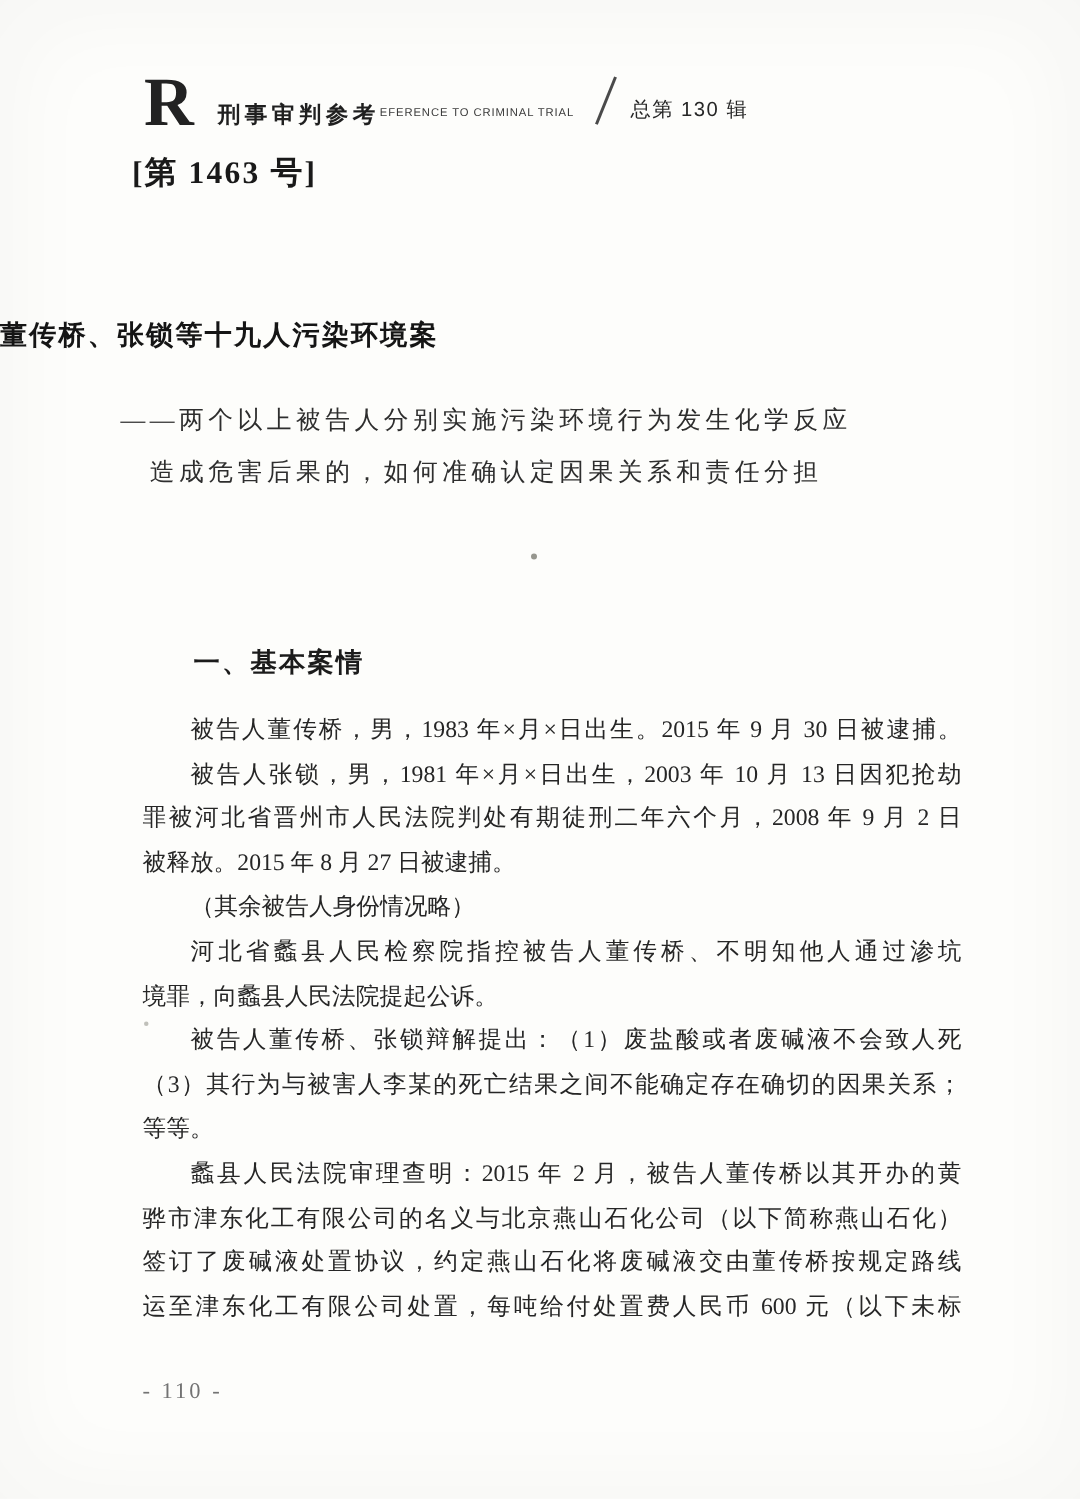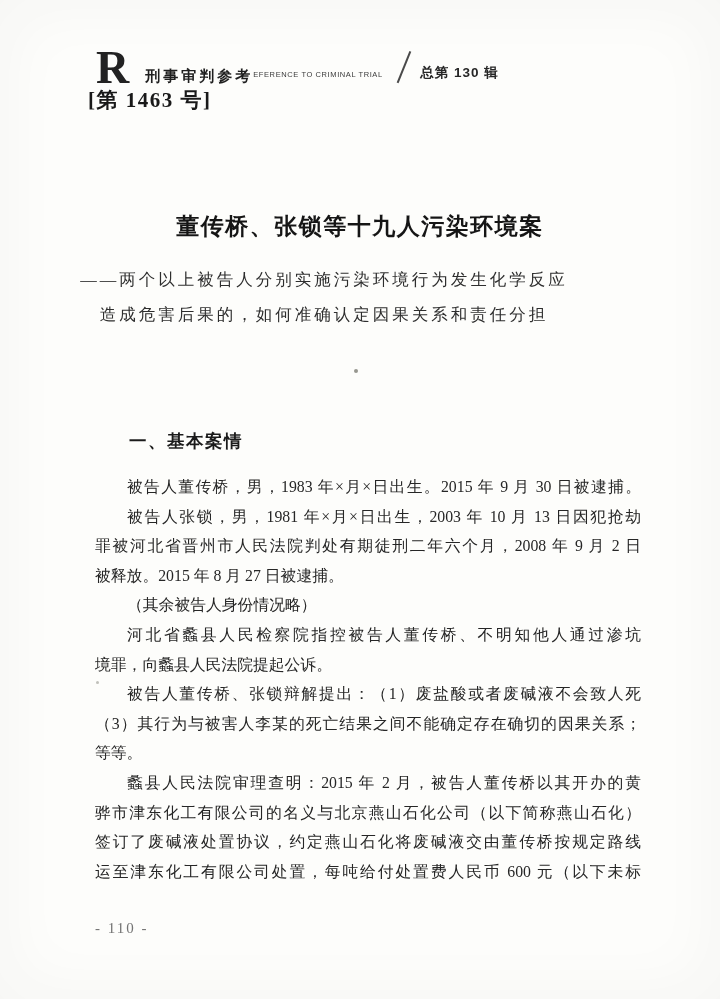--- a/index.html
+++ b/index.html
@@ -38,38 +38,37 @@
     font-size: 7.5px; letter-spacing: 0.6px; color: #3a3a3a;
     margin-top: 3px; white-space: nowrap;
   }
   .slash {
     width: 1.5px; height: 34px; background: #4a4a4a;
     transform: rotate(22deg);
     margin: 0 16px 2px 20px; align-self: flex-end;
   }
   .issue {
     font-family: "Liberation Sans", "DejaVu Sans", sans-serif;
-    font-weight: 700; font-size: 13.5px; letter-spacing: 1px;
+    font-weight: 400; font-size: 13.5px; letter-spacing: 1px;
     color: #262626; padding-bottom: 4px; white-space: nowrap;
   }
 
   
   .case-number {
-    position: absolute; top: 86px; left: 88px;
+    position: absolute; top: 101px; left: 88px;
     font-family: "Liberation Serif", "DejaVu Serif", serif;
     font-weight: 700; font-size: 21px; letter-spacing: 1.5px;
     color: #191919;
   }
 
   
   .title {
     position: absolute; top: 211px; left: 0; width: 720px; margin: 0;
-    text-align: center;
     font-family: "Liberation Sans", "DejaVu Sans", sans-serif;
-    font-weight: 700; font-size: 23px; letter-spacing: 1.5px;
+    font-weight: 700; font-size: 18px; letter-spacing: 1.5px;
     color: #151515;
   }
   .subtitle {
     position: absolute; left: 0; width: 648px;
     text-align: center;
     font-family: "Liberation Serif", "DejaVu Serif", serif;
     font-size: 16.5px; letter-spacing: 3px; color: #2e2e2e;
   }
   .s1 { top: 269px; }
   .s2 { top: 304px; }

